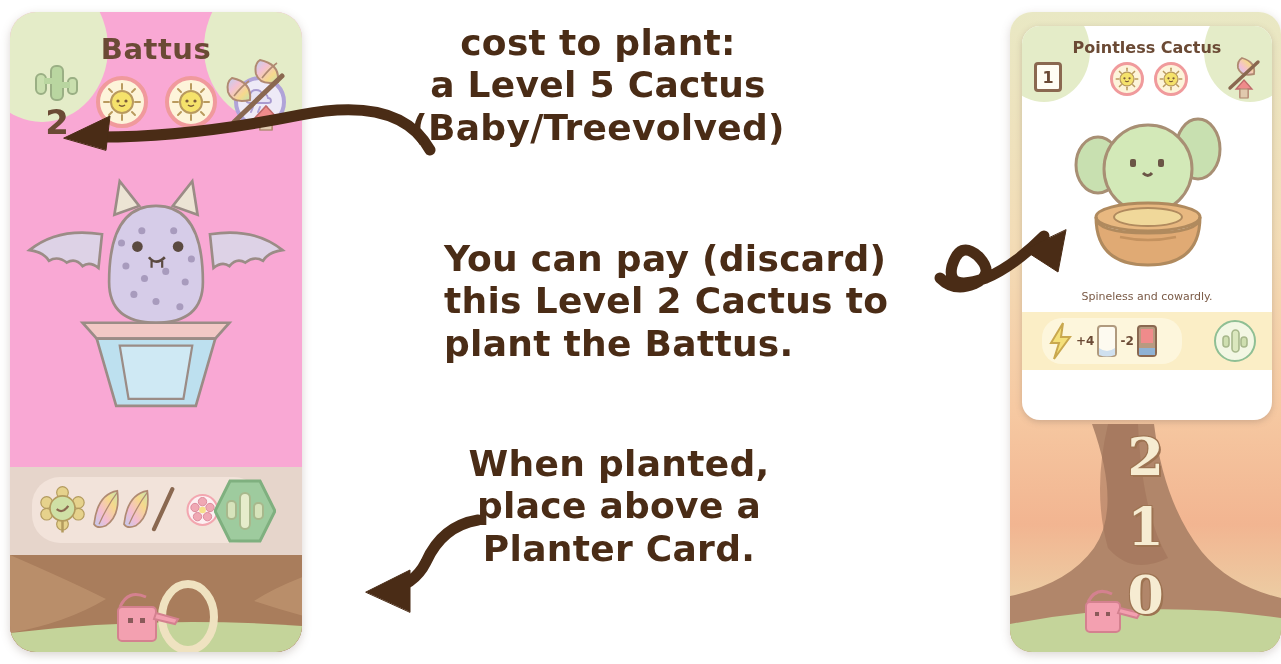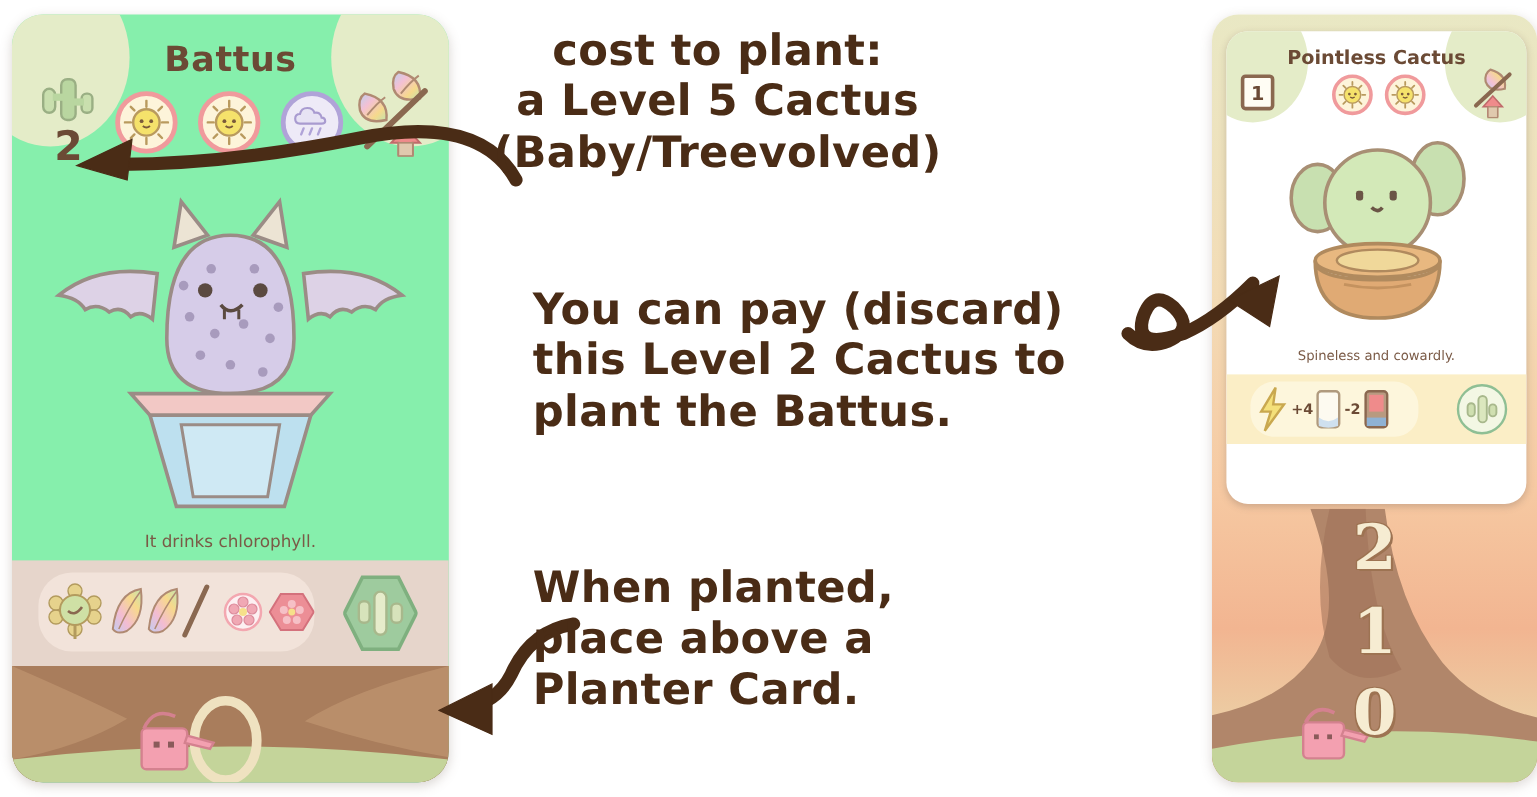--- a/index.html
+++ b/index.html
@@ -7,22 +7,22 @@
     width:1281px;height:664px;position:relative;overflow:hidden;
     background:#ffffff;
     font-family:"DejaVu Sans", sans-serif;
   }
 
   
   .pix{image-rendering:pixelated;}
 
   
   #left-card{
-    position:absolute;left:10px;top:12px;width:364px;height:640px;
-    background:#86efac;border-radius:26px;
+    position:absolute;left:10px;top:12px;width:292px;height:640px;
+    background:#f9a8d4;border-radius:26px;
     box-shadow:0 3px 10px rgba(120,100,90,.28);
     overflow:hidden;
   }
   .hdr-band{position:absolute;left:0;top:0;width:100%;height:112px;}
   .hdr-oval-l{
     position:absolute;left:-34px;top:-38px;width:132px;height:148px;
     background:#e4ecc8;border-radius:50%;
   }
   .hdr-oval-r{
     position:absolute;right:-34px;top:-38px;width:132px;height:148px;
@@ -131,21 +131,21 @@
   }
 
   
   .note{
     position:absolute;color:#4a2c16;
     font-family:"DejaVu Sans", sans-serif;font-weight:bold;
     line-height:1.18;letter-spacing:.3px;
   }
   #note-cost{left:392px;top:22px;width:412px;text-align:center;font-size:36px;}
   #note-pay{left:444px;top:238px;width:450px;font-size:36px;}
-  #note-plant{left:444px;top:470px;width:350px;text-align:left;font-size:36px;}
+  #note-plant{left:444px;top:443px;width:350px;text-align:center;font-size:36px;}
 
   #annot-layer{position:absolute;left:0;top:0;width:1281px;height:664px;pointer-events:none;}
 </style>
 </head>
 <body>
 
 <div id="left-card">
 
   <div class="hdr-band">
     <div class="hdr-oval-l"></div>
@@ -270,21 +270,20 @@
           <circle cx="149" cy="92" r="4"></circle>
       </g>
 
       <path d="M82 196 l166 0 l-16 18 l-134 0 z" fill="#f2c8c5" stroke="#9b8c86" stroke-width="3"></path>
 
       <path d="M98 214 l134 0 l-22 76 l-90 0 z" fill="#bde0ef" stroke="#9b8c86" stroke-width="3"></path>
       <path d="M124 222 l82 0 l-10 60 l-62 0 z" fill="#cfe9f4" stroke="#9b8c86" stroke-width="2.5"></path>
     </svg>
   </div>
 
-  <div id="left-flavor">It drinks chlorophyll.</div>
 
   <div id="left-ability-bar">
     <div class="ab-pill">
       <svg width="54" height="58" viewBox="0 0 54 58" class="pix">
         <g fill="#e6d28c" stroke="#b39b5e" stroke-width="1.4">
           <circle cx="27" cy="8" r="7"></circle>
             <circle cx="46" cy="20" r="7"></circle>
             <circle cx="46" cy="34" r="7"></circle>
           <circle cx="27" cy="46" r="7"></circle>
             <circle cx="8" cy="34" r="7"></circle>

